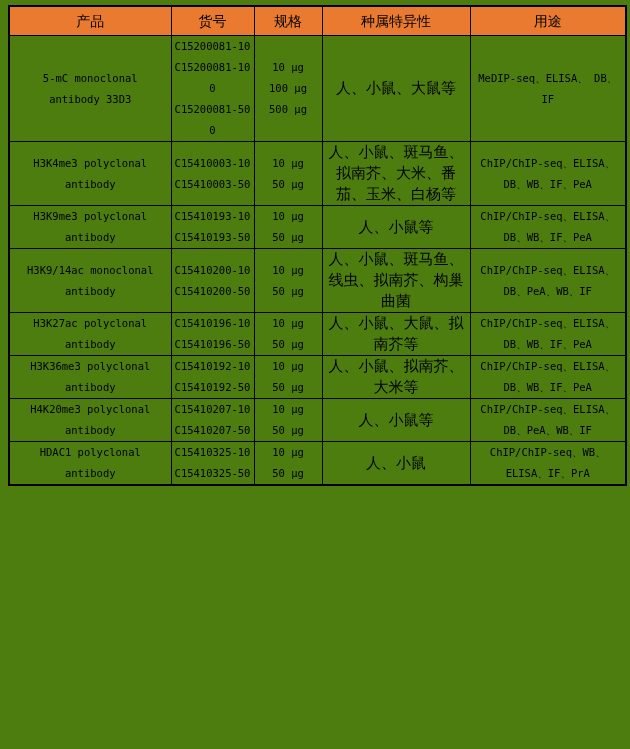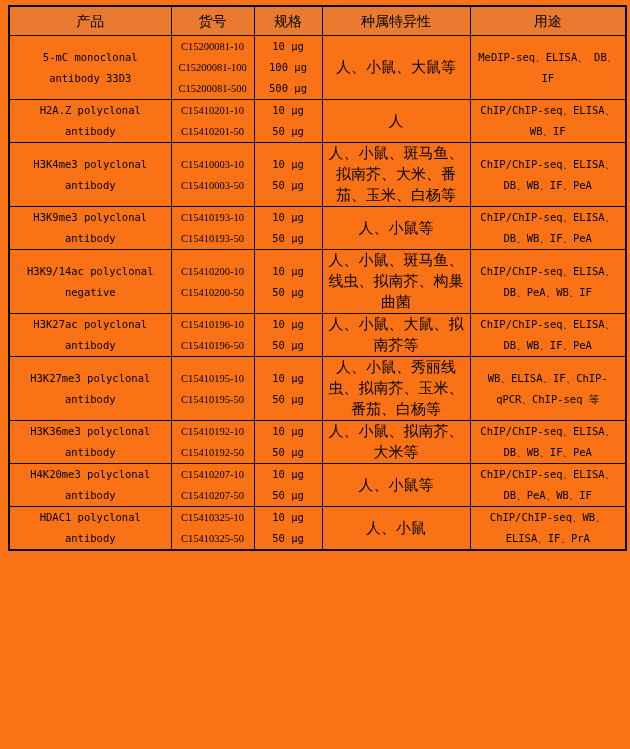--- a/index.html
+++ b/index.html
@@ -5,21 +5,21 @@
   * { margin: 0; padding: 0; box-sizing: border-box; }
   html, body {
     width: 630px;
     background: #ffffff;
     font-family: "DejaVu Sans Mono", "Liberation Mono", monospace;
     color: #000000;
   }
   .page {
     width: 630px;
     height: 749px;
-    background: #f97316;
+    background: #4d7c0f;
     padding: 5px 0 0 8px;
   }
   table.products {
     border-collapse: collapse;
     width: 617px;
     table-layout: fixed;
   }
   table.products col.c-product { width: 162px; }
   table.products col.c-catalog { width: 83px; }
   table.products col.c-spec    { width: 68px; }
@@ -41,21 +41,21 @@
     line-height: 28px;
     padding: 0 2px;
   }
   tbody td {
     font-size: 10.5px;
     line-height: 21px;
     padding: 0 1px;
     white-space: pre-line;
   }
   td.cell-product { padding: 0 6px; overflow-wrap: break-word; }
-  td.cell-catalog { word-break: break-all; font-family: Liberation Serif, serif; }
+  td.cell-catalog { word-break: break-all; }
   td.cell-spec    { }
   td.cell-species { font-size: 15px; padding: 0 2px; overflow-wrap: break-word; white-space: normal; }
   td.cell-usage   { padding: 0 2px; overflow-wrap: break-word; white-space: normal; }
   tbody tr { height: 42px; }
 </style>
 </head>
 <body>
 
 <div class="page">
   <table class="products">
@@ -81,72 +81,54 @@
       <td class="cell-catalog">C15200081-10
 C15200081-100
 C15200081-500</td>
       <td class="cell-spec">10 μg
 100 μg
 500 μg</td>
       <td class="cell-species">人、小鼠、大鼠等</td>
       <td class="cell-usage">MeDIP-seq、ELISA、 DB、IF</td>
     </tr>
         <tr>
-      <td class="cell-product">H2A.Z polyclonal antibody</td>
-      <td class="cell-catalog">C15410201-10
-C15410201-50</td>
-      <td class="cell-spec">10 μg
-50 μg</td>
-      <td class="cell-species">人</td>
-      <td class="cell-usage">ChIP/ChIP-seq、ELISA、WB、IF</td>
-    </tr>
-        <tr>
       <td class="cell-product">H3K4me3 polyclonal antibody</td>
       <td class="cell-catalog">C15410003-10
 C15410003-50</td>
       <td class="cell-spec">10 μg
 50 μg</td>
       <td class="cell-species">人、小鼠、斑马鱼、拟南芥、大米、番茄、玉米、白杨等</td>
       <td class="cell-usage">ChIP/ChIP-seq、ELISA、DB、WB、IF、PeA</td>
     </tr>
         <tr>
       <td class="cell-product">H3K9me3 polyclonal antibody</td>
       <td class="cell-catalog">C15410193-10
 C15410193-50</td>
       <td class="cell-spec">10 μg
 50 μg</td>
       <td class="cell-species">人、小鼠等</td>
       <td class="cell-usage">ChIP/ChIP-seq、ELISA、DB、WB、IF、PeA</td>
     </tr>
         <tr>
-      <td class="cell-product">H3K9/14ac polyclonal negative</td>
+      <td class="cell-product">H3K9/14ac monoclonal antibody</td>
       <td class="cell-catalog">C15410200-10
 C15410200-50</td>
       <td class="cell-spec">10 μg
 50 μg</td>
       <td class="cell-species">人、小鼠、斑马鱼、线虫、拟南芥、构巢曲菌</td>
       <td class="cell-usage">ChIP/ChIP-seq、ELISA、DB、PeA、WB、IF</td>
     </tr>
         <tr>
       <td class="cell-product">H3K27ac polyclonal antibody</td>
       <td class="cell-catalog">C15410196-10
 C15410196-50</td>
       <td class="cell-spec">10 μg
 50 μg</td>
       <td class="cell-species">人、小鼠、大鼠、拟南芥等</td>
       <td class="cell-usage">ChIP/ChIP-seq、ELISA、DB、WB、IF、PeA</td>
-    </tr>
-        <tr>
-      <td class="cell-product">H3K27me3 polyclonal antibody</td>
-      <td class="cell-catalog">C15410195-10
-C15410195-50</td>
-      <td class="cell-spec">10 μg
-50 μg</td>
-      <td class="cell-species">人、小鼠、秀丽线虫、拟南芥、玉米、番茄、白杨等</td>
-      <td class="cell-usage">WB、ELISA、IF、ChIP-qPCR、ChIP-seq 等</td>
     </tr>
         <tr>
       <td class="cell-product">H3K36me3 polyclonal antibody</td>
       <td class="cell-catalog">C15410192-10
 C15410192-50</td>
       <td class="cell-spec">10 μg
 50 μg</td>
       <td class="cell-species">人、小鼠、拟南芥、大米等</td>
       <td class="cell-usage">ChIP/ChIP-seq、ELISA、DB、WB、IF、PeA</td>
     </tr>

